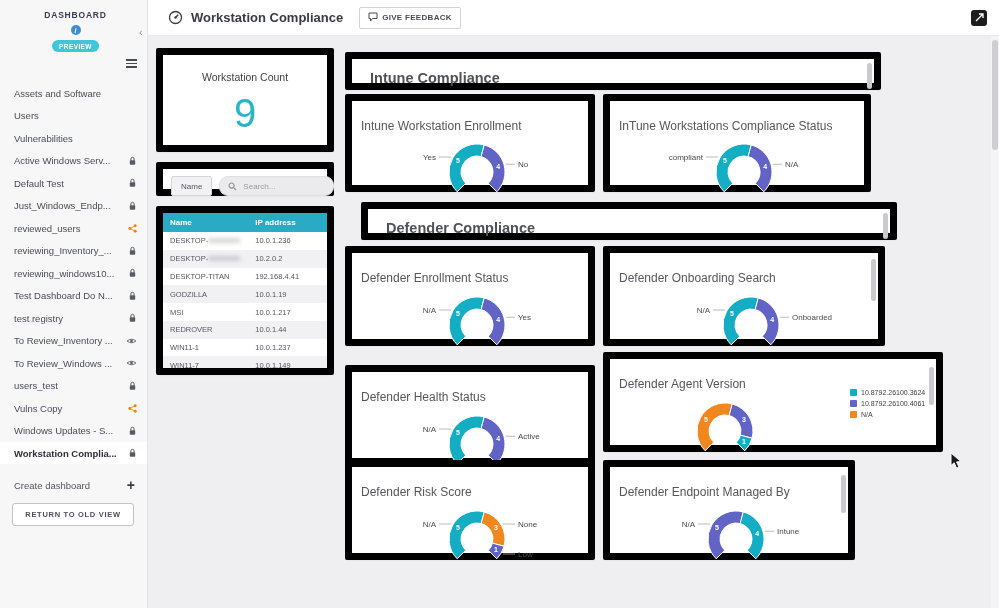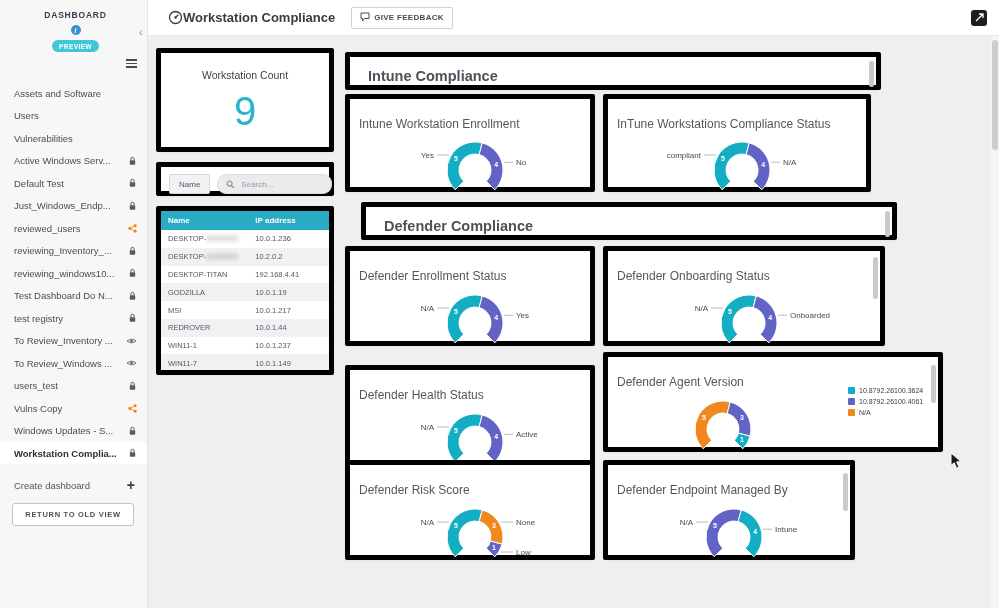--- a/index.html
+++ b/index.html
@@ -18,27 +18,27 @@
   .side-item .lbl{flex:1;white-space:nowrap;overflow:hidden;}
   .side-item.active{background:#ffffff;color:#2e2e38;font-weight:bold;}
   .side-ic{margin-left:6px;display:flex;align-items:center;}
   .create-row{margin-top:16px;display:flex;align-items:flex-start;padding:0 12px 0 14px;font-size:9.5px;color:#55555e;cursor:pointer;}
   .plus{margin-left:auto;font-size:14px;color:#3c3c46;font-weight:bold;line-height:10px;}
   .return-btn{display:block;margin:12px 12px 0;width:122px;padding:6px 0;text-align:center;border:1px solid #c2c2c8;border-radius:3px;background:#fff;font-size:7.5px;font-weight:bold;letter-spacing:0.7px;color:#4e4e58;cursor:pointer;box-sizing:border-box;}
   .collapse-ch{position:absolute;left:139px;top:26px;font-size:11px;color:#8a8a92;z-index:7;cursor:pointer;}
 
   
   .topbar{position:absolute;left:148px;top:0;width:851px;height:36px;background:#fff;border-bottom:1px solid #e9e9ec;display:flex;align-items:center;box-sizing:border-box;z-index:4;}
-  .topbar-title{font-size:13px;font-weight:bold;color:#3a3a44;}
+  .topbar-title{font-size:13px;font-weight:bold;color:#3a3a44;margin-left:8px;}
   .gauge-ic{margin-left:20px;display:flex;}
   .feedback-btn{display:flex;align-items:center;gap:4px;border:1px solid #d2d2d7;border-radius:2px;background:#fff;font-size:8px;font-weight:bold;color:#4a4a52;padding:4px 8px;margin-left:16px;cursor:pointer;letter-spacing:0.3px;}
   .popout{margin-left:auto;margin-right:12px;width:16px;height:16px;background:#1d1d21;border-radius:3px;display:flex;align-items:center;justify-content:center;cursor:pointer;}
 
   
-  .card{position:absolute;background:#fff;border:5px solid #000000;border-radius:2px;box-shadow:0 1px 2px rgba(0,0,0,0.04);box-sizing:border-box;}
+  .card{position:absolute;background:#fff;border:7px solid #000000;border-radius:2px;box-shadow:0 1px 2px rgba(0,0,0,0.04);box-sizing:border-box;}
   .count-title{font-size:10.5px;color:#3f3f48;text-align:center;margin-top:16px;}
   .count-value{font-size:40px;color:#29b5c8;text-align:center;margin-top:8px;}
   .filter-inner{display:flex;align-items:center;gap:7px;padding:7px 8px;}
   .name-chip{height:18px;display:flex;align-items:center;border:1px solid #d4d4d9;background:#f2f2f4;border-radius:2px;font-size:8px;color:#55555e;padding:0 9px;cursor:pointer;}
   .search-box{flex:1;height:18px;display:flex;align-items:center;gap:4px;background:#ebebed;border:1px solid #e0e0e3;border-radius:9px;padding:0 8px;}
   .search-box input{border:none;background:transparent;outline:none;font-size:8px;color:#555;width:80px;font-family:"Liberation Sans",sans-serif;}
   .search-box input::placeholder{color:#9a9aa2;}
 
   table.tbl{width:100%;border-collapse:collapse;}
   table.tbl th{background:#2aabc5;color:#fff;text-align:left;font-size:8px;padding:5px 7px;font-weight:bold;}
@@ -360,21 +360,21 @@
         <path d="M99.01923788646684 24.999999999999996 L87 24.999999999999996" stroke="#aaa" stroke-width="0.8" fill="none"></path>
         <text x="84" y="27.599999999999998" text-anchor="end" font-size="8" fill="#4a4a52">N/A</text>
         <path d="M132.24693326287058 12.954076863906089 A28 28 0 0 1 144.79898987322332 59.79898987322333 L136.31370849898477 51.31370849898476 A16 16 0 0 0 129.14110472164032 24.54518677937491 Z" fill="#6163c5" stroke="#fff" stroke-width="1"></path>
         <text x="146.2503681783595" y="36.60598100774454" text-anchor="middle" font-size="7" font-weight="bold" fill="#fff">4</text>
         <path d="M153.97777478867204 32.235428646924376 L163 32.235428646924376" stroke="#aaa" stroke-width="0.8" fill="none"></path>
         <text x="166" y="34.83542864692438" text-anchor="start" font-size="8" fill="#4a4a52">Yes</text>
       </svg>
   </div>
 
   <div class="card" style="left:603px;top:246px;width:282px;height:100px;">
-    <div class="chart-title">Defender Onboarding Status</div>
+    <div class="chart-title">Defender Onboarding Search</div>
     <svg width="282" height="80">
         <path d="M121.20101012677667 59.79898987322333 A28 28 0 0 1 148.24693326287058 12.954076863906089 L145.14110472164032 24.54518677937491 A16 16 0 0 0 129.68629150101523 51.31370849898476 Z" fill="#13adc4" stroke="#fff" stroke-width="1"></path>
         <text x="121.94744111674235" y="31.3" text-anchor="middle" font-size="7" font-weight="bold" fill="#fff">5</text>
         <path d="M115.01923788646684 24.999999999999996 L103 24.999999999999996" stroke="#aaa" stroke-width="0.8" fill="none"></path>
         <text x="100" y="27.599999999999998" text-anchor="end" font-size="8" fill="#4a4a52">N/A</text>
         <path d="M148.24693326287058 12.954076863906089 A28 28 0 0 1 160.79898987322332 59.79898987322333 L152.31370849898477 51.31370849898476 A16 16 0 0 0 145.14110472164032 24.54518677937491 Z" fill="#6163c5" stroke="#fff" stroke-width="1"></path>
         <text x="162.2503681783595" y="36.60598100774454" text-anchor="middle" font-size="7" font-weight="bold" fill="#fff">4</text>
         <path d="M169.97777478867204 32.235428646924376 L179 32.235428646924376" stroke="#aaa" stroke-width="0.8" fill="none"></path>
         <text x="182" y="34.83542864692438" text-anchor="start" font-size="8" fill="#4a4a52">Onboarded</text>
       </svg>

